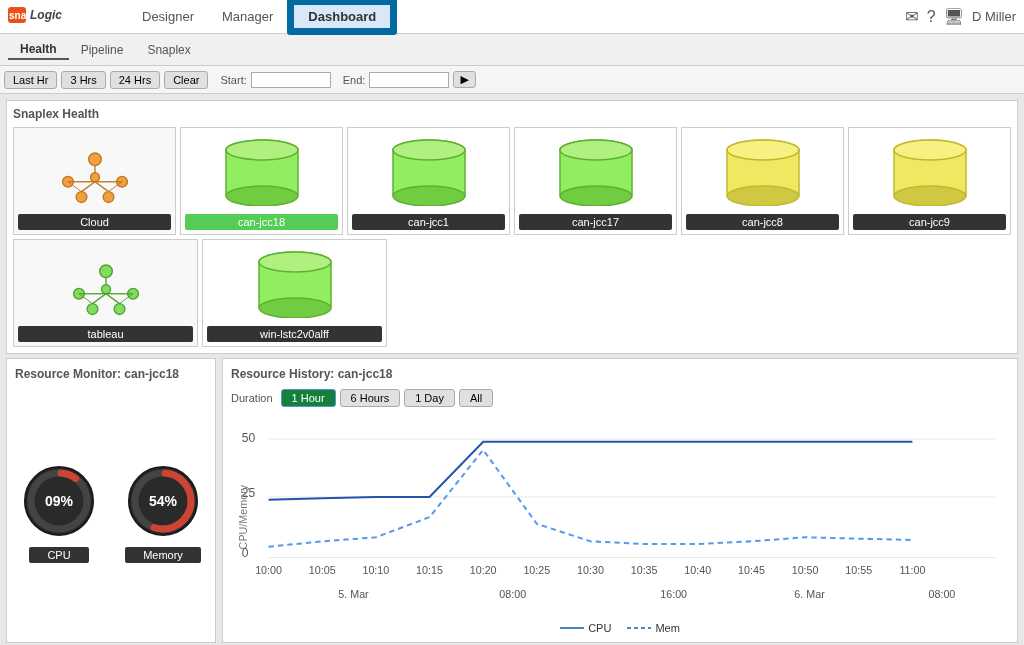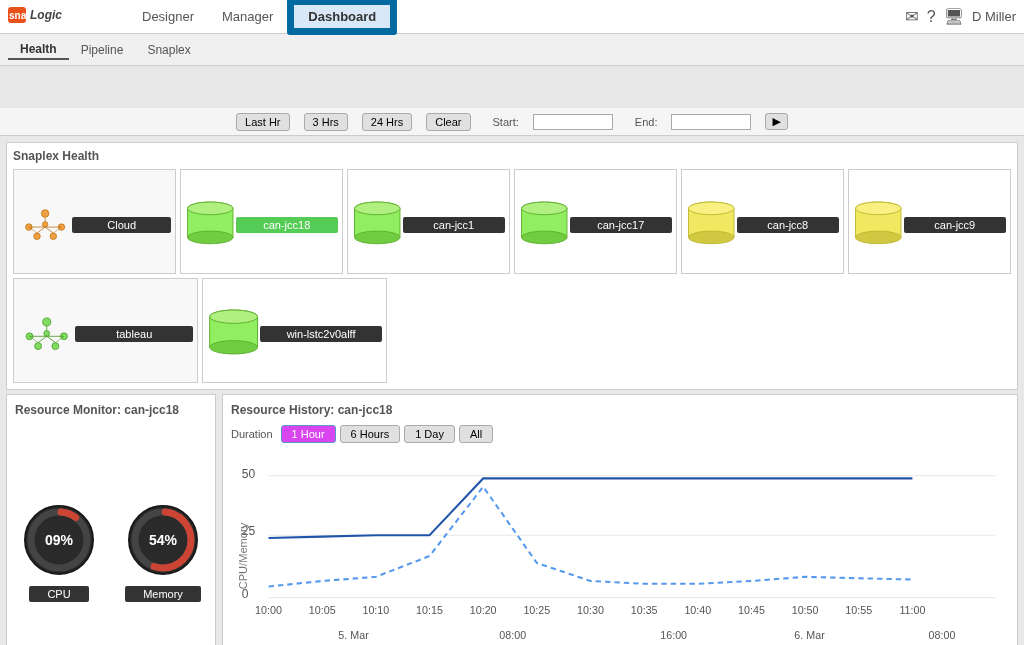--- a/index.html
+++ b/index.html
@@ -12,35 +12,35 @@
     .nav-tab.active { background: #d8e8f8; border: 7px solid #0369a1; border-radius: 3px; color: #333; font-weight: bold; }
     .top-icons { margin-left: auto; display: flex; align-items: center; gap: 8px; font-size: 13px; color: #555; }
     .top-icon { cursor: pointer; font-size: 16px; }
 
     
     #subtabs { display: flex; background: #f0f0f0; border-bottom: 1px solid #ccc; padding: 4px 8px; height: 32px; align-items: center; }
     .sub-tab { padding: 2px 12px; font-size: 12px; color: #555; cursor: pointer; }
     .sub-tab.active { color: #333; border-bottom: 2px solid #555; font-weight: bold; }
 
     
-    #timecontrol { display: flex; align-items: center; justify-content: center; background: #f5f5f5; border-bottom: 1px solid #ccc; padding: 4px; height: 28px; gap: 14px; margin-top: 42px; }
+    #timecontrol { display: flex; align-items: center; background: #f5f5f5; border-bottom: 1px solid #ccc; padding: 4px; height: 28px; gap: 4px; }
     .time-btn { padding: 2px 8px; border: 1px solid #aaa; background: #e0e0e0; border-radius: 3px; cursor: pointer; font-size: 11px; }
     .time-label { font-size: 11px; color: #555; margin-left: 8px; }
     .time-input { border: 1px solid #aaa; padding: 1px 4px; font-size: 11px; width: 80px; }
     .play-btn { border: 1px solid #aaa; background: #e0e0e0; padding: 1px 6px; cursor: pointer; border-radius: 3px; font-size: 11px; }
 
     
     #main { display: flex; flex-direction: column; height: calc(645px - 34px - 28px - 28px); }
 
     
     #snaplex-health { background: #fff; border: 1px solid #ccc; margin: 6px 6px 4px 6px; padding: 6px; flex: 0 0 auto; }
     #snaplex-health-title { font-size: 12px; font-weight: bold; color: #555; margin-bottom: 6px; }
     .health-grid { display: flex; flex-direction: column; gap: 4px; }
     .health-row { display: flex; gap: 4px; }
-    .health-cell { border: 1px solid #ccc; background: #fff; width: 185px; min-height: 105px; display: flex; flex-direction: row; align-items: center; justify-content: flex-end; padding: 6px 4px 4px; cursor: pointer; }
+    .health-cell { border: 1px solid #ccc; background: #fff; width: 185px; min-height: 105px; display: flex; flex-direction: column; align-items: center; justify-content: flex-end; padding: 6px 4px 4px; cursor: pointer; }
     .health-cell.cloud-cell { background: #f8f8f8; }
     .health-label { background: #333; color: #fff; font-size: 11px; padding: 2px 8px; width: 100%; text-align: center; margin-top: 4px; border-radius: 2px; }
     .health-label.green { background: #5c5; }
 
     
     .cylinder { display: block; margin: 0 auto 4px; }
 
     
     .network-icon { width: 90px; height: 70px; display: block; margin: 0 auto; }
 
@@ -55,21 +55,21 @@
     .gauges { display: flex; gap: 16px; justify-content: center; flex: 1; align-items: center; flex-direction: column; }
     .gauge-row { display: flex; gap: 24px; justify-content: center; }
     .gauge-item { display: flex; flex-direction: column; align-items: center; gap: 6px; }
     .gauge-circle { position: relative; width: 80px; height: 80px; }
     .gauge-label-box { background: #333; color: #fff; font-size: 11px; padding: 2px 18px; text-align: center; border-radius: 2px; }
 
     
     .duration-btns { display: flex; gap: 4px; margin-bottom: 16px; align-items: center; }
     .duration-label { font-size: 11px; color: #555; margin-right: 4px; }
     .dur-btn { padding: 2px 10px; border: 1px solid #aaa; background: #e0e0e0; border-radius: 3px; font-size: 11px; cursor: pointer; }
-    .dur-btn.active { background: #d946ef; color: #fff; border-color: #5599cc; }
+    .dur-btn.active { background: #15803d; color: #fff; border-color: #5599cc; }
     .chart-area { flex: 1; position: relative; min-height: 0; }
     .chart-legend { display: flex; gap: 16px; justify-content: center; margin-top: 4px; font-size: 11px; }
     .legend-item { display: flex; align-items: center; gap: 4px; }
   </style>
 </head>
 <body>
 
 <div id="topbar">
   <div id="logo">
     <svg width="90" height="22" viewBox="0 0 90 22">

